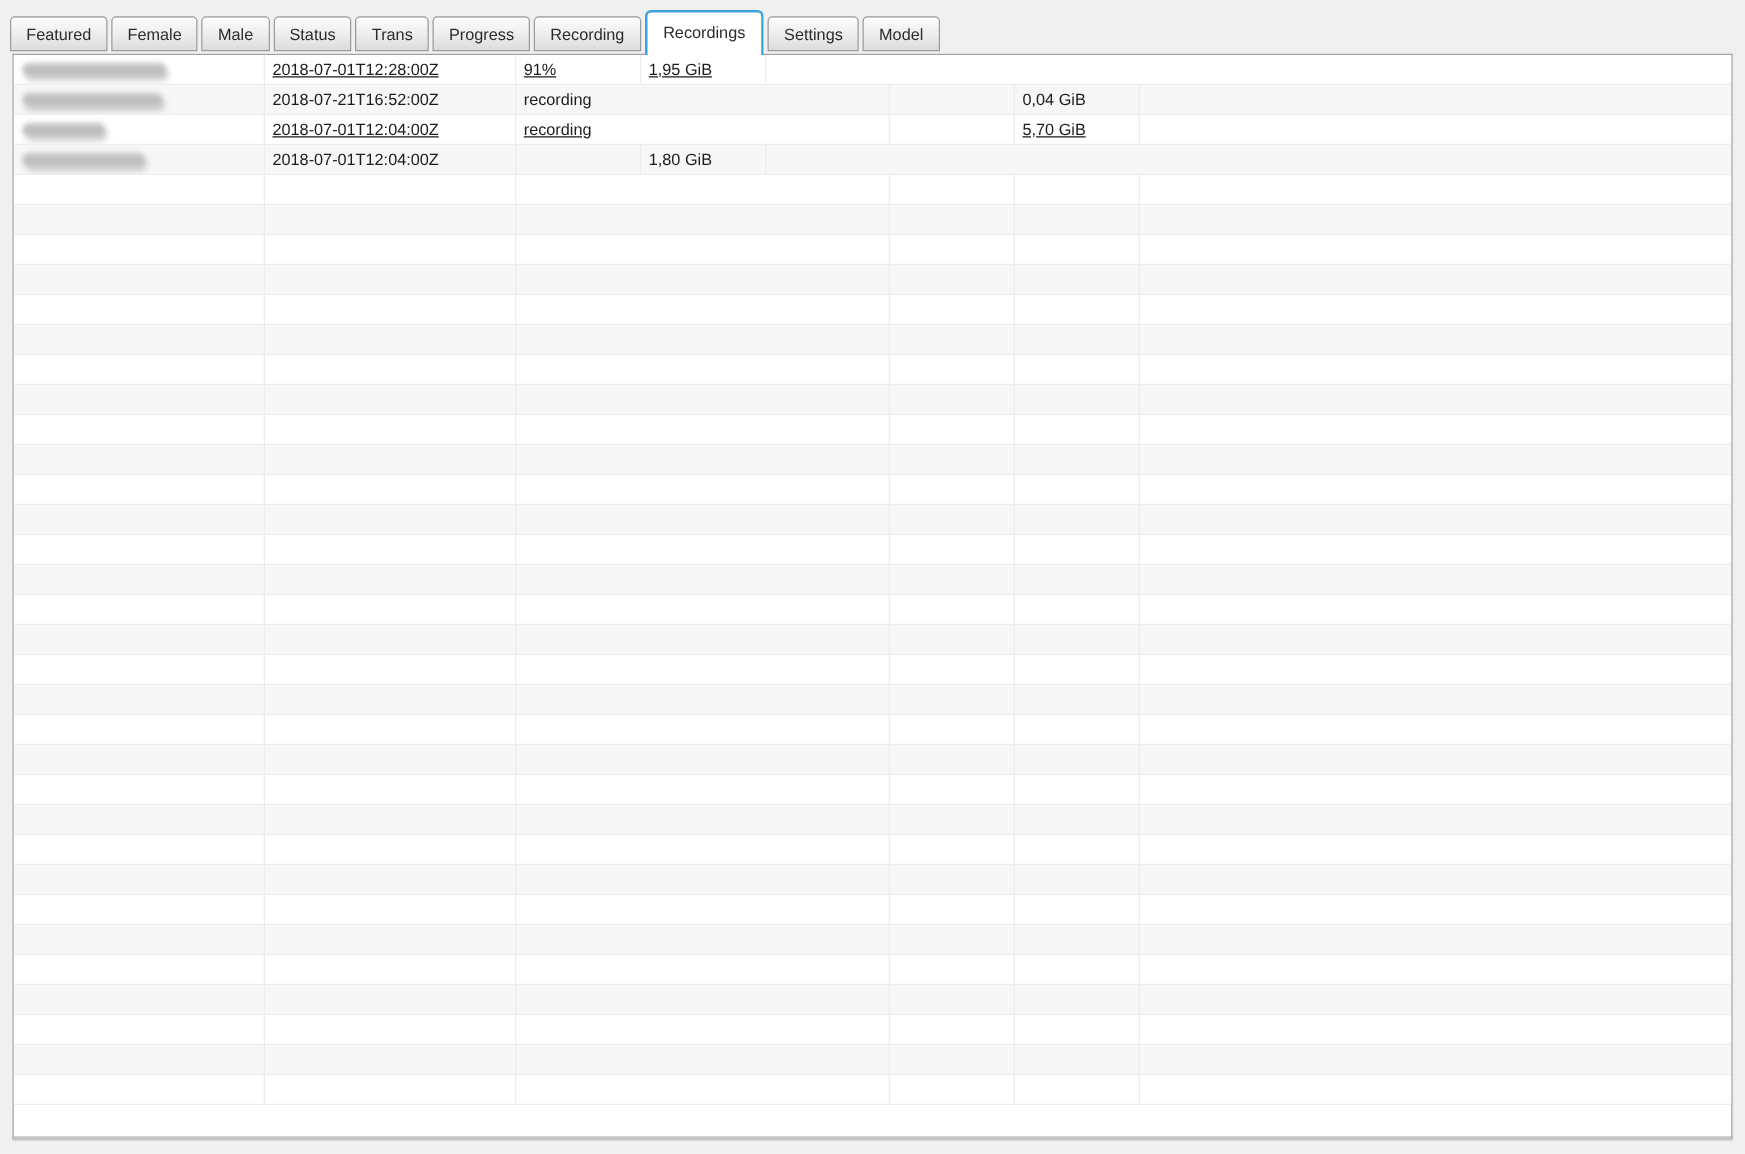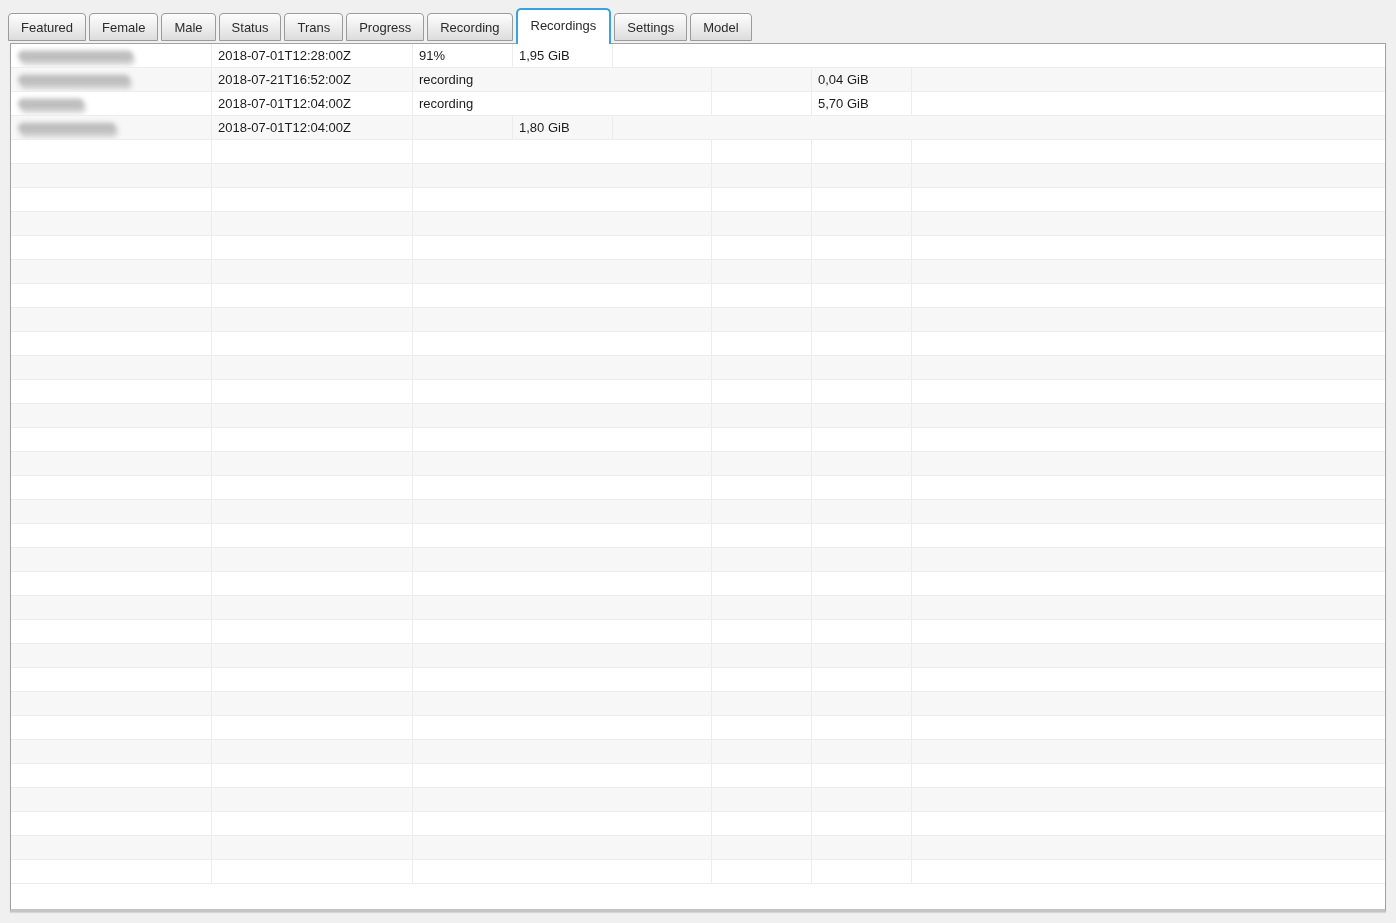--- a/index.html
+++ b/index.html
@@ -66,21 +66,21 @@
     display: flex;
     align-items: center;
     justify-content: center;
     border-right: 1px solid #bdbdbd;
     box-shadow: inset -1px 0 0 rgba(255,255,255,0.75);
   }
   .th.col-fill { border-right: none; box-shadow: none; }
 
   .tbody { background: #ffffff; }
   .tr { display: flex; height: 24px; border-bottom: 1px solid #ededed; }
-  .tr.odd  { background: #ffffff; }
+  .tr.odd  { background: #ffffff; text-decoration: underline; }
   .tr.even { background: #f7f7f7; }
   .td {
     display: flex;
     align-items: center;
     padding: 0 6px;
     overflow: hidden;
     white-space: nowrap;
   }
   .td { border-right: 1px solid #ececec; }
   .td.col-fill { border-right: none; }

